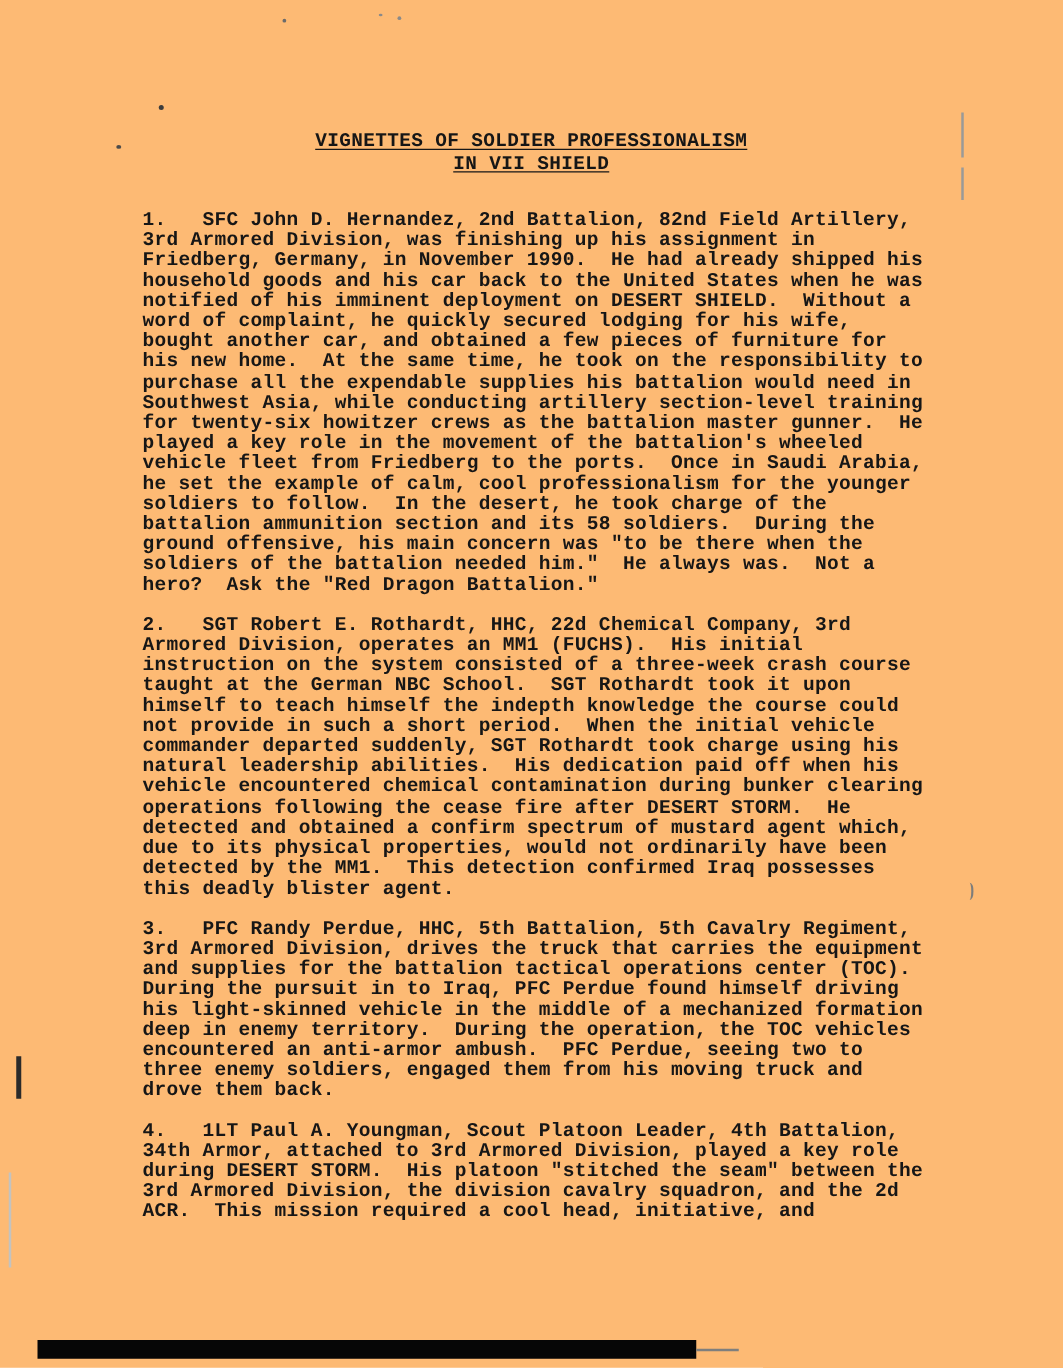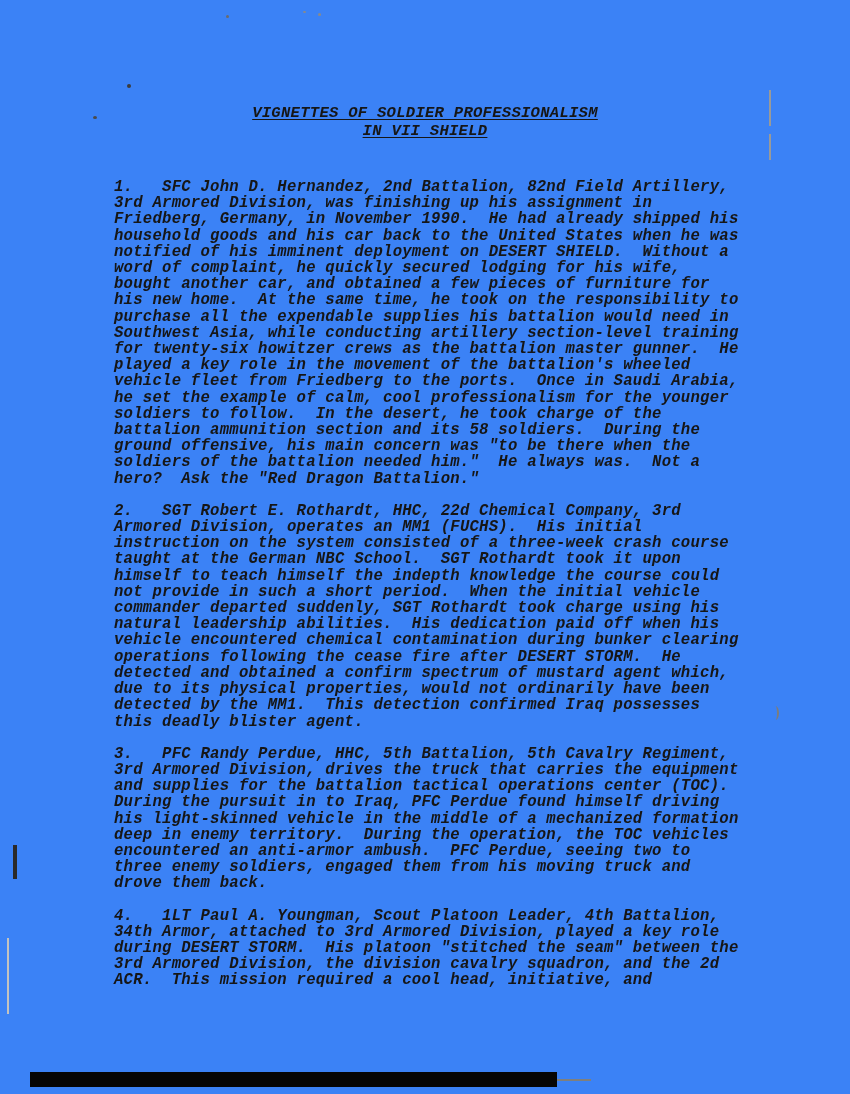--- a/index.html
+++ b/index.html
@@ -11,41 +11,40 @@
     height: 1094px;
     position: relative;
     background: #fbfbf9;
     overflow: hidden;
     font-family: "Liberation Mono", "DejaVu Sans Mono", monospace;
     color: #161616;
   }
   .page {
     position: absolute;
     inset: 0;
-    background: #3b82f6;
-    font-style: italic;
+    background: #fdba74;
   }
   .title-block {
     position: absolute;
     top: 104px;
     left: 0;
     width: 850px;
     text-align: center;
     font-weight: 700;
     font-size: 15.5px;
     line-height: 18px;
     letter-spacing: 0.3px;
   }
   .title-line {
     text-decoration: underline;
     text-underline-offset: 2px;
   }
   .content {
     position: absolute;
-    top: 179px;
+    top: 168px;
     left: 114px;
     width: 668px;
     font-size: 15.6px;
     font-weight: 700;
     line-height: 16.2px;
     letter-spacing: 0.25px;
   }
   .para {
     white-space: pre-wrap;
     margin: 0 0 16px 0;

